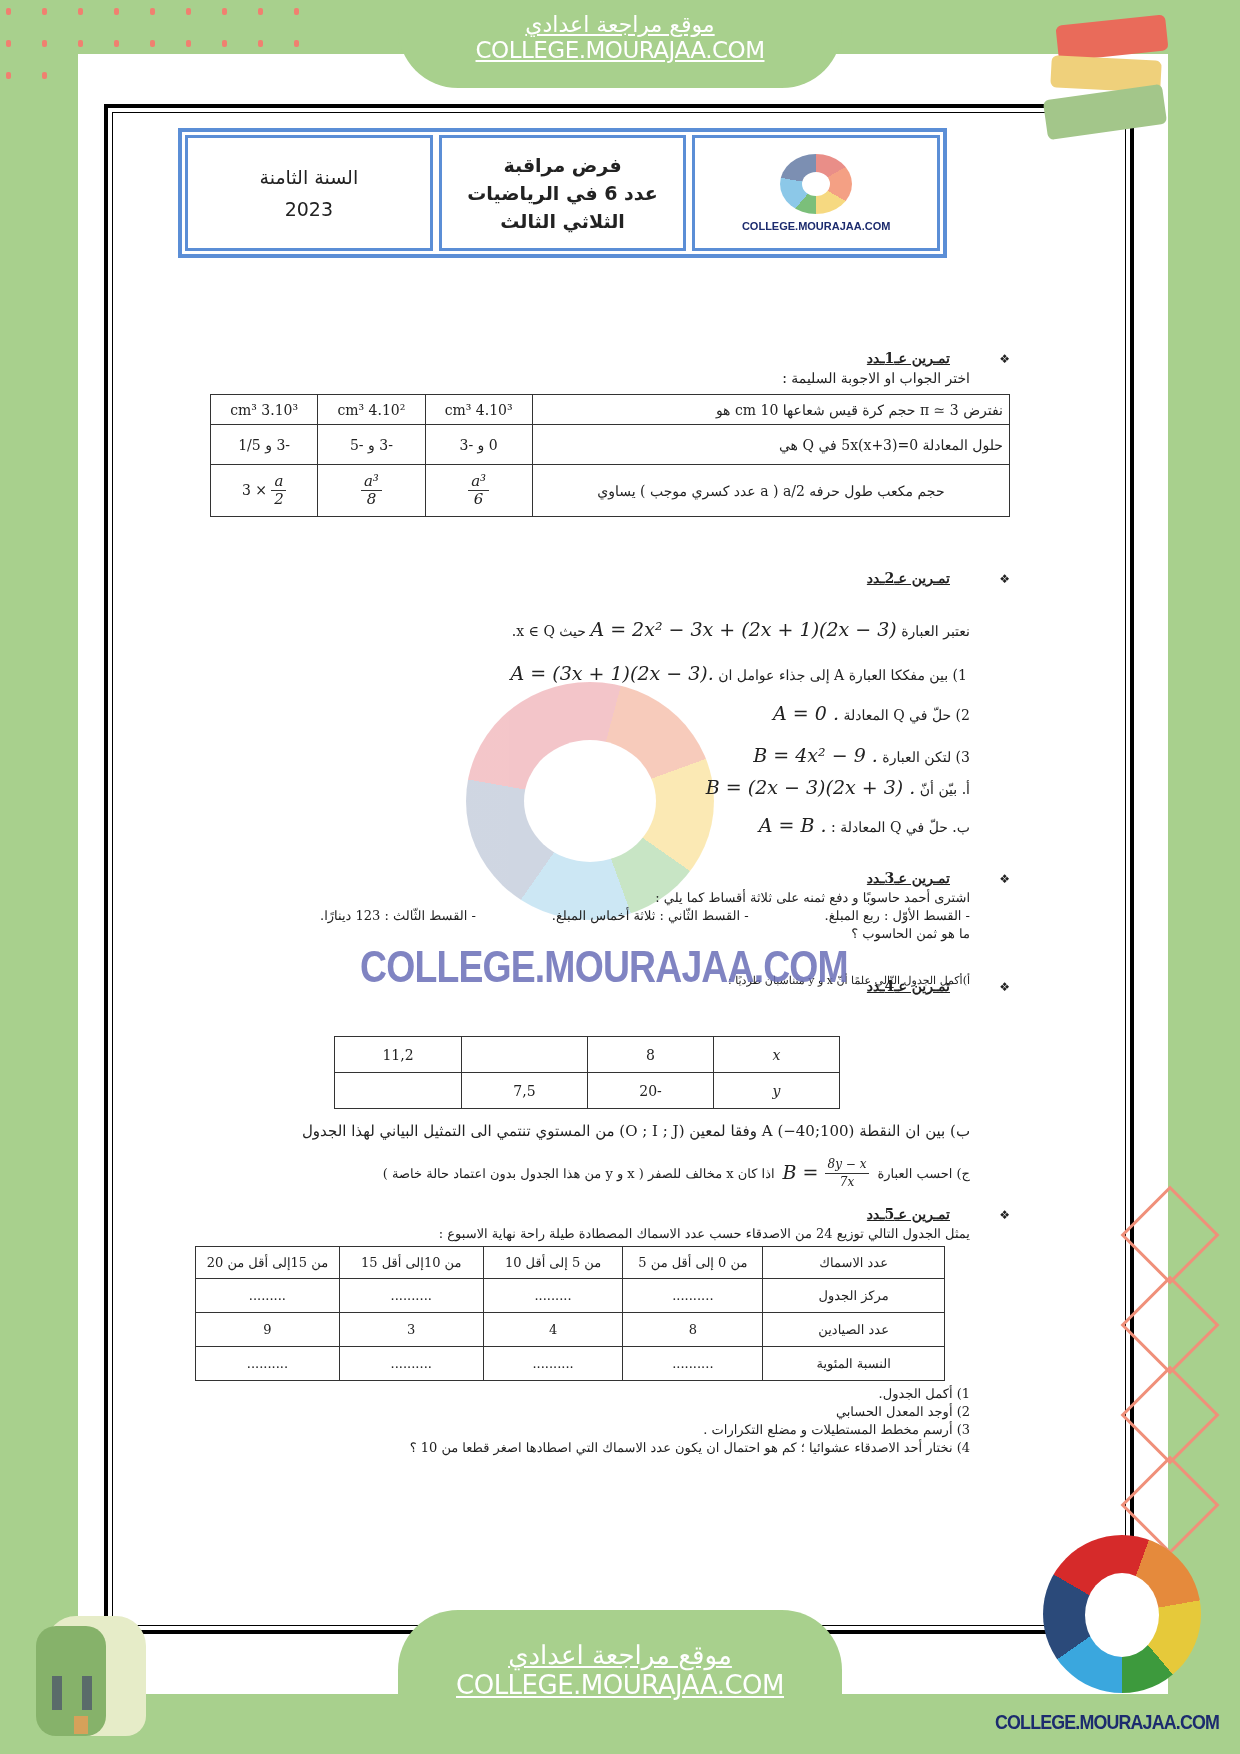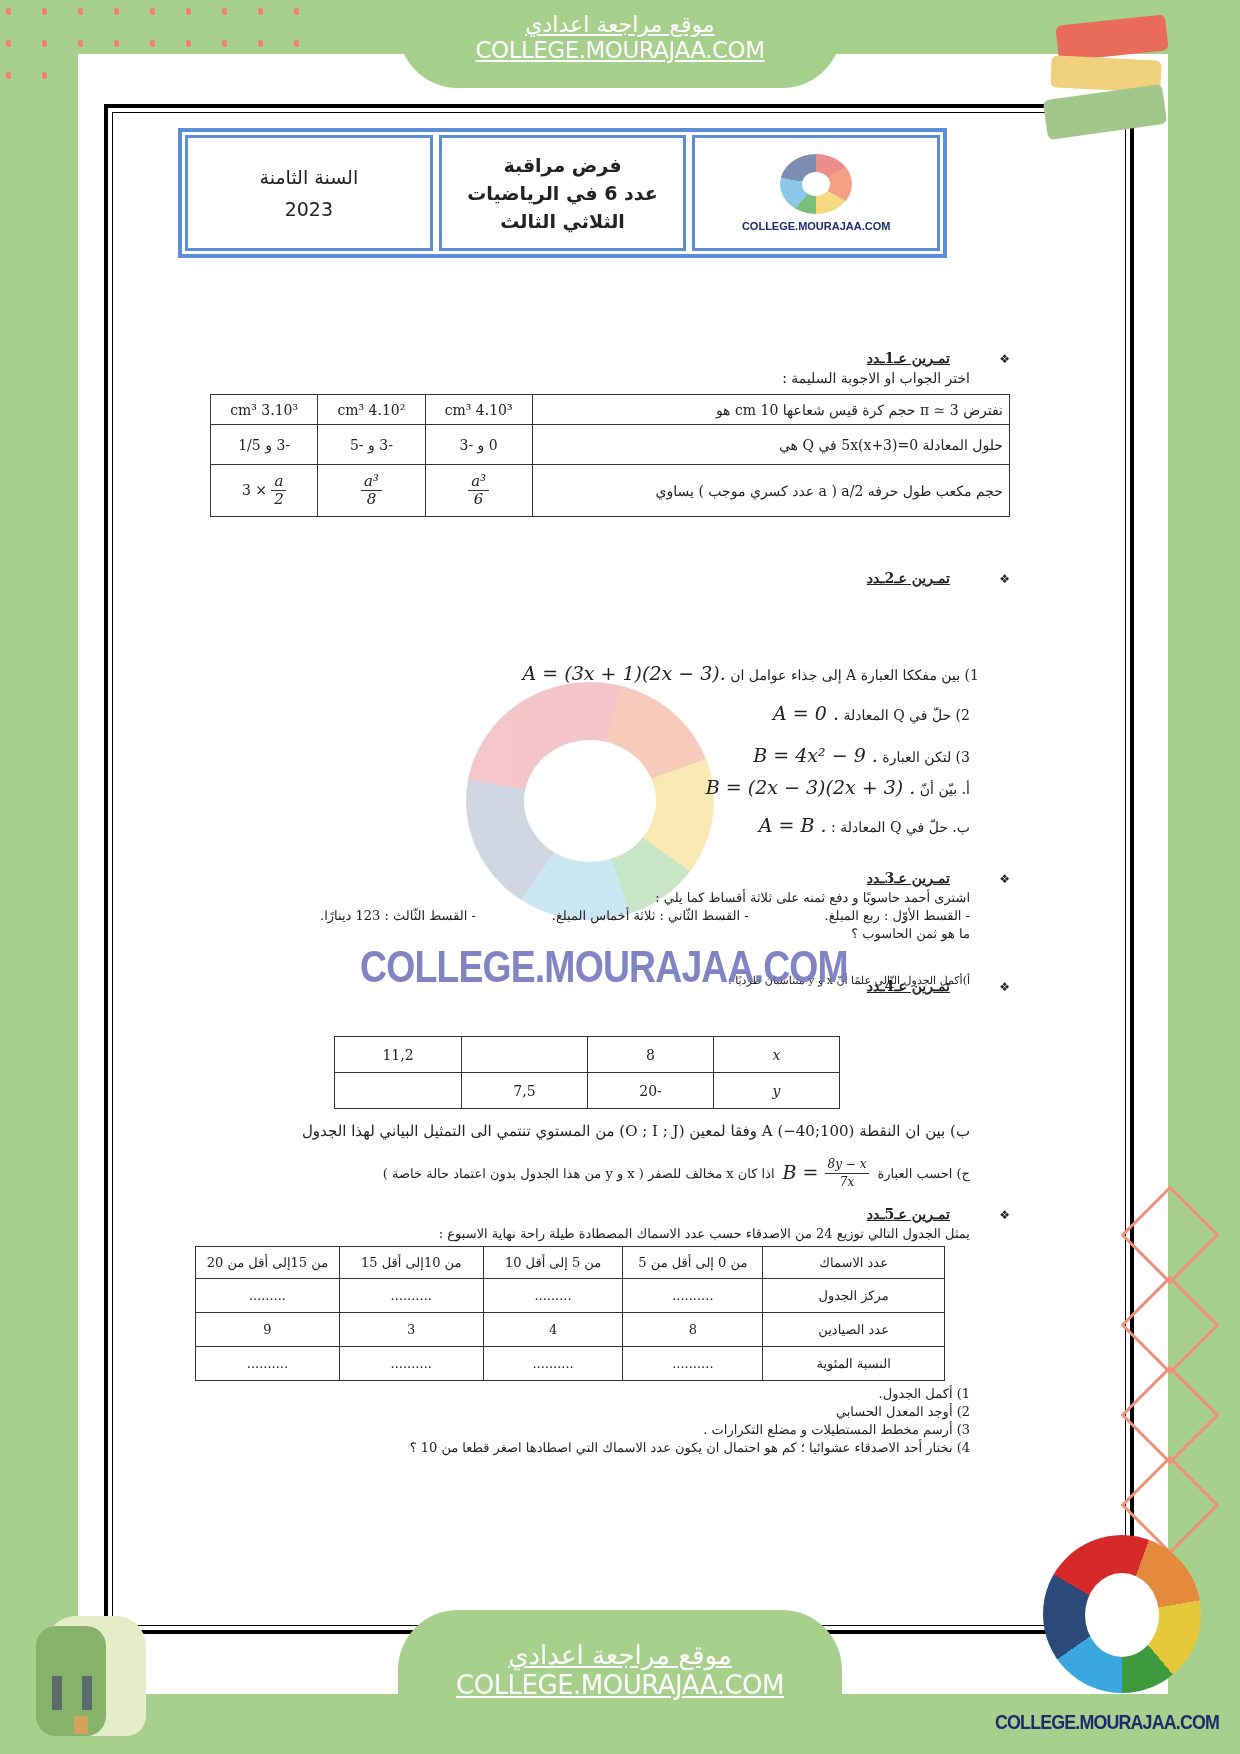--- a/index.html
+++ b/index.html
@@ -126,40 +126,45 @@
       <td>4.10² cm³</td>
       <td>3.10³ cm³</td>
     </tr>
     <tr style="height:40px">
       <td style="text-align:right">حلول المعادلة 5x(x+3)=0 في Q هي</td>
       <td>0 و -3</td>
       <td>-3 و -5</td>
       <td>-3 و 1/5</td>
     </tr>
     <tr style="height:52px">
-      <td style="text-align:right">حجم مكعب طول حرفه a/2 ( a عدد كسري موجب ) يساوي</td>
+      <td style="">حجم مكعب طول حرفه a/2 ( a عدد كسري موجب ) يساوي</td>
       <td><span class="frac">
               <span class="num">a³</span>
               <span>6</span>
             </span></td>
       <td><span class="frac">
               <span class="num">a³</span>
               <span>8</span>
             </span></td>
       <td style="direction:ltr"><span>3 ×</span> <span class="frac">
               <span class="num">a</span>
               <span>2</span>
             </span></td>
     </tr>
   </tbody>
     </table>
 
   <span class="bullet" style="top:222px;right:-25px">❖</span>
   <div class="ex-title" style="top:220px">تمـرين عـ2ـدد</div>
-  <div class="line" style="top:312px;right:6px">
+  <div class="line" style="top:268px;right:15px">
+    <span>نعتبر العبارة</span>
+    <span class="math">A = 2x² − 3x + (2x + 1)(2x − 3)</span>
+    <span>حيث x ∈ Q.</span>
+  </div>
+  <div class="line" style="top:312px;right:18px">
     <span>1) بين مفككا العبارة A إلى جذاء عوامل ان</span>
     <span class="math">A = (3x + 1)(2x − 3).</span>
   </div>
   <div class="line" style="top:352px;right:15px">
     <span>2) حلّ في Q المعادلة</span>
     <span class="math">A = 0 .</span>
   </div>
   <div class="line" style="top:394px;right:15px">
     <span>3) لتكن العبارة</span>
     <span class="math">B = 4x² − 9 .</span>

